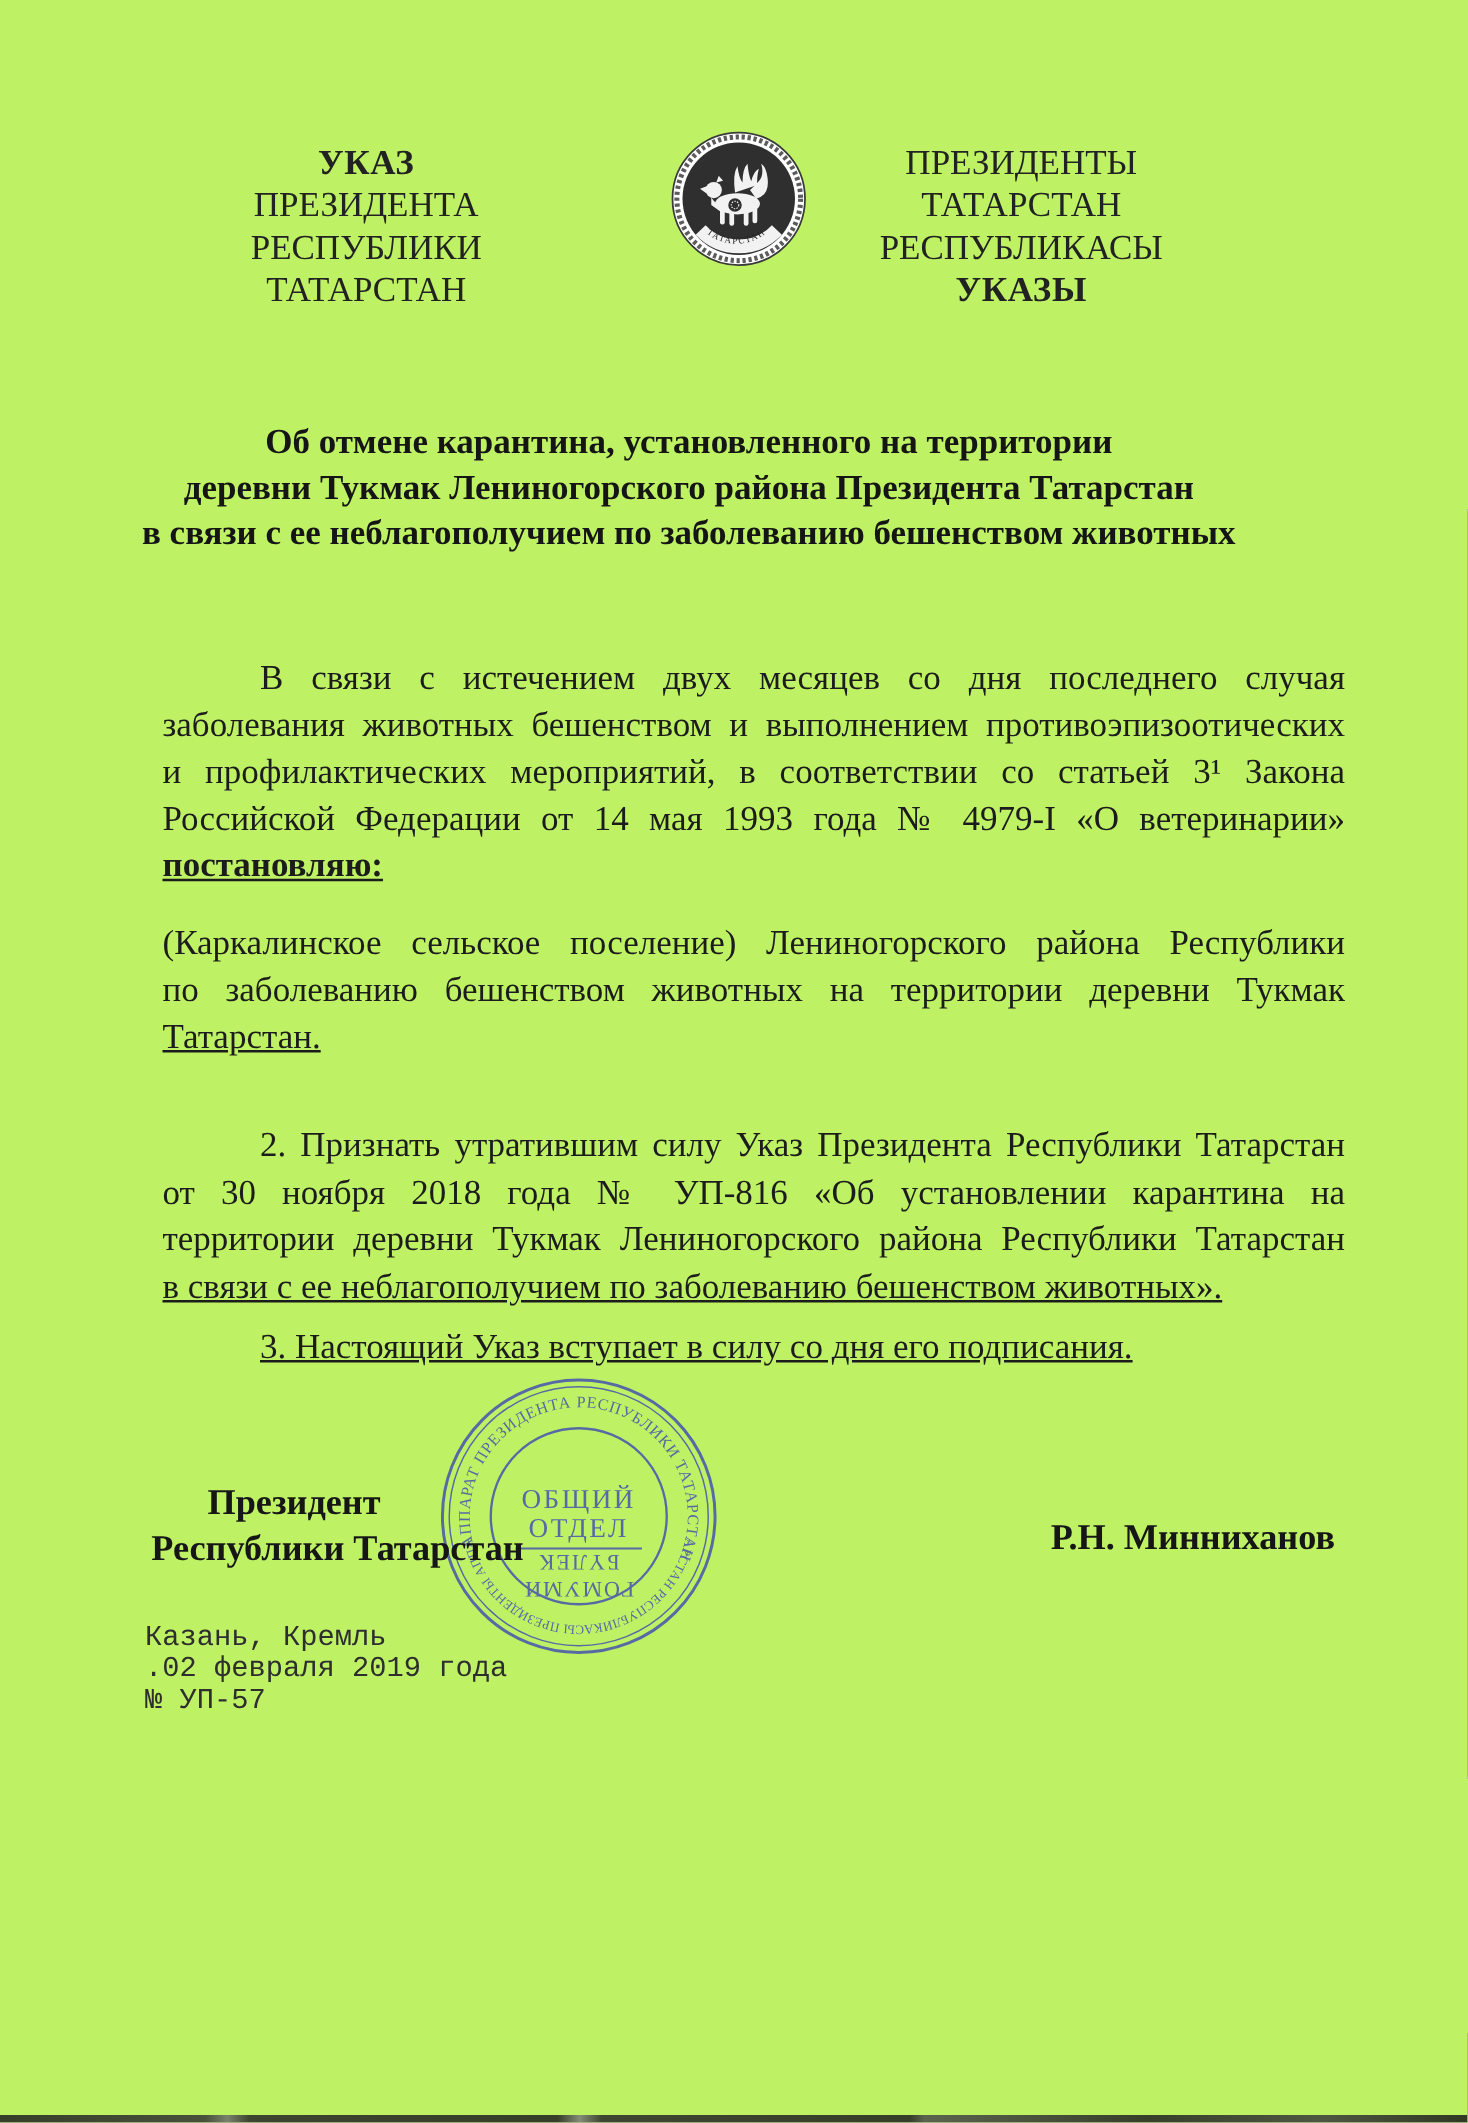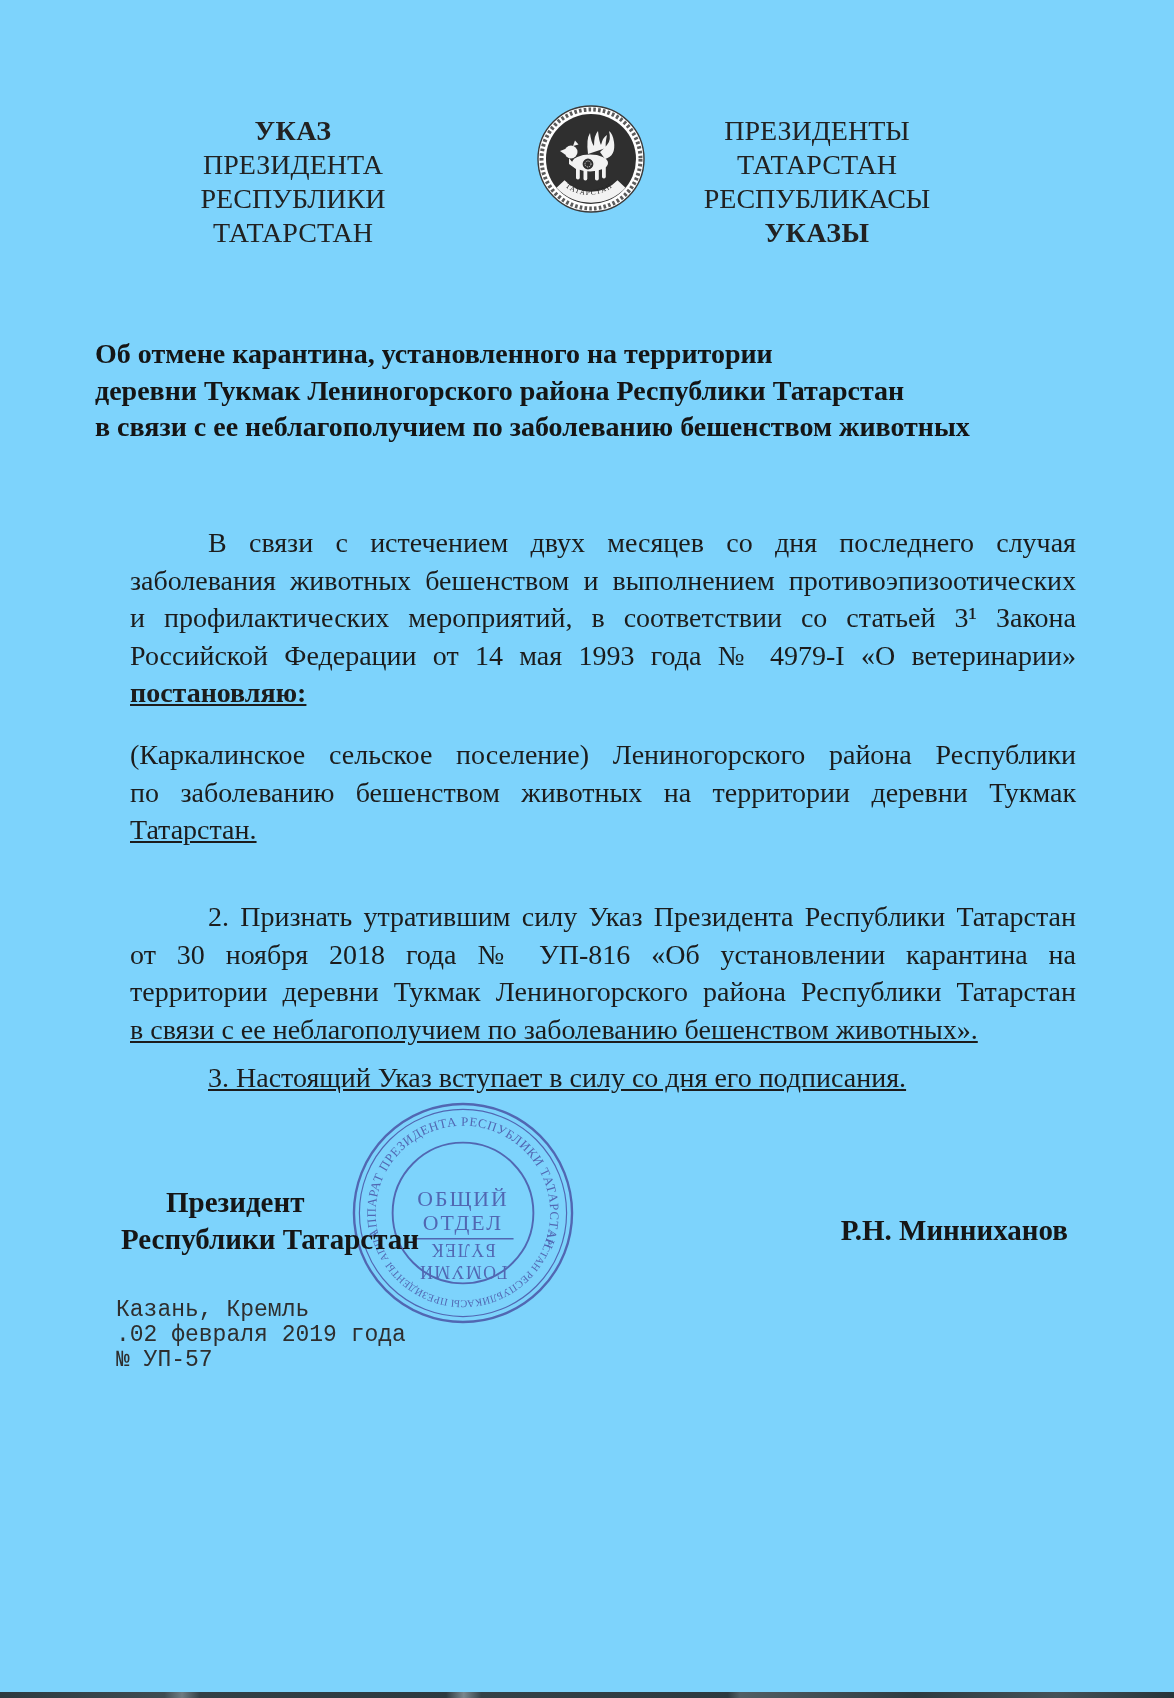--- a/index.html
+++ b/index.html
@@ -1,29 +1,29 @@
 <!DOCTYPE html>
 <html><head>
 <meta charset="utf-8">
 <style>
   html,body { margin:0; padding:0; background:#9a9a9a; }
   .page {
     position:relative; width:1174px; height:1698px; margin:0 auto;
-    background:#7dd3fc; overflow:hidden;
+    background:#bef264; overflow:hidden;
     font-family:"Liberation Serif", serif; color:#1e1e1e;
   }
   
   .hdr-block { position:absolute; top:114px; text-align:center; font-size:28px; line-height:34px; color:#222; }
   .hdr-left  { left:118px; width:350px; }
   .hdr-right { left:634px; width:366px; }
   .hdr-bold  { font-weight:bold; letter-spacing:0.5px; }
   .emblem { position:absolute; left:536px; top:104px; width:110px; height:110px; }
   
   .title { position:absolute; left:95px; top:336px; width:912px;
-           font-size:28px; font-weight:bold; line-height:36.5px; text-align:left; color:#151515; }
+           font-size:28px; font-weight:bold; line-height:36.5px; text-align:center; color:#151515; }
   
   .para { position:absolute; left:130px; width:946px; font-size:28px; line-height:37.6px; color:#1c1c1c; }
   #p1 { top:524px; } #p2 { top:736px; } #p3 { top:898px; } #p4 { top:1059px; }
   .jline { text-align:justify; text-align-last:justify; white-space:normal; }
   .indent { text-indent:78px; }
   .plain { text-align:left;text-decoration:underline; }
   .bold { font-weight:bold; }
   
   .sig { position:absolute; font-size:29px; font-weight:bold; color:#161616; z-index:3; }
   .sig-role1 { left:166px; top:1186px; }
@@ -82,21 +82,21 @@
   </div>
 
   <div class="hdr-block hdr-right">
     <div>ПРЕЗИДЕНТЫ</div>
     <div>ТАТАРСТАН РЕСПУБЛИКАСЫ</div>
     <div class="hdr-bold">УКАЗЫ</div>
   </div>
 
   <div class="title">
     <div>Об отмене карантина, установленного на территории</div>
-    <div>деревни Тукмак Лениногорского района Республики Татарстан</div>
+    <div>деревни Тукмак Лениногорского района Президента Татарстан</div>
     <div>в связи с ее неблагополучием по заболеванию бешенством животных</div>
   </div>
 
   <div class="para" id="p1">
     <div class="jline indent">В связи с истечением двух месяцев со дня последнего случая</div>
     <div class="jline">заболевания животных бешенством и выполнением противоэпизоотических</div>
     <div class="jline">и профилактических мероприятий, в соответствии со статьей 3¹ Закона</div>
     <div class="jline">Российской Федерации от 14 мая 1993 года № 4979-I «О ветеринарии»</div>
     <div class="plain bold">постановляю:</div>
   </div>

